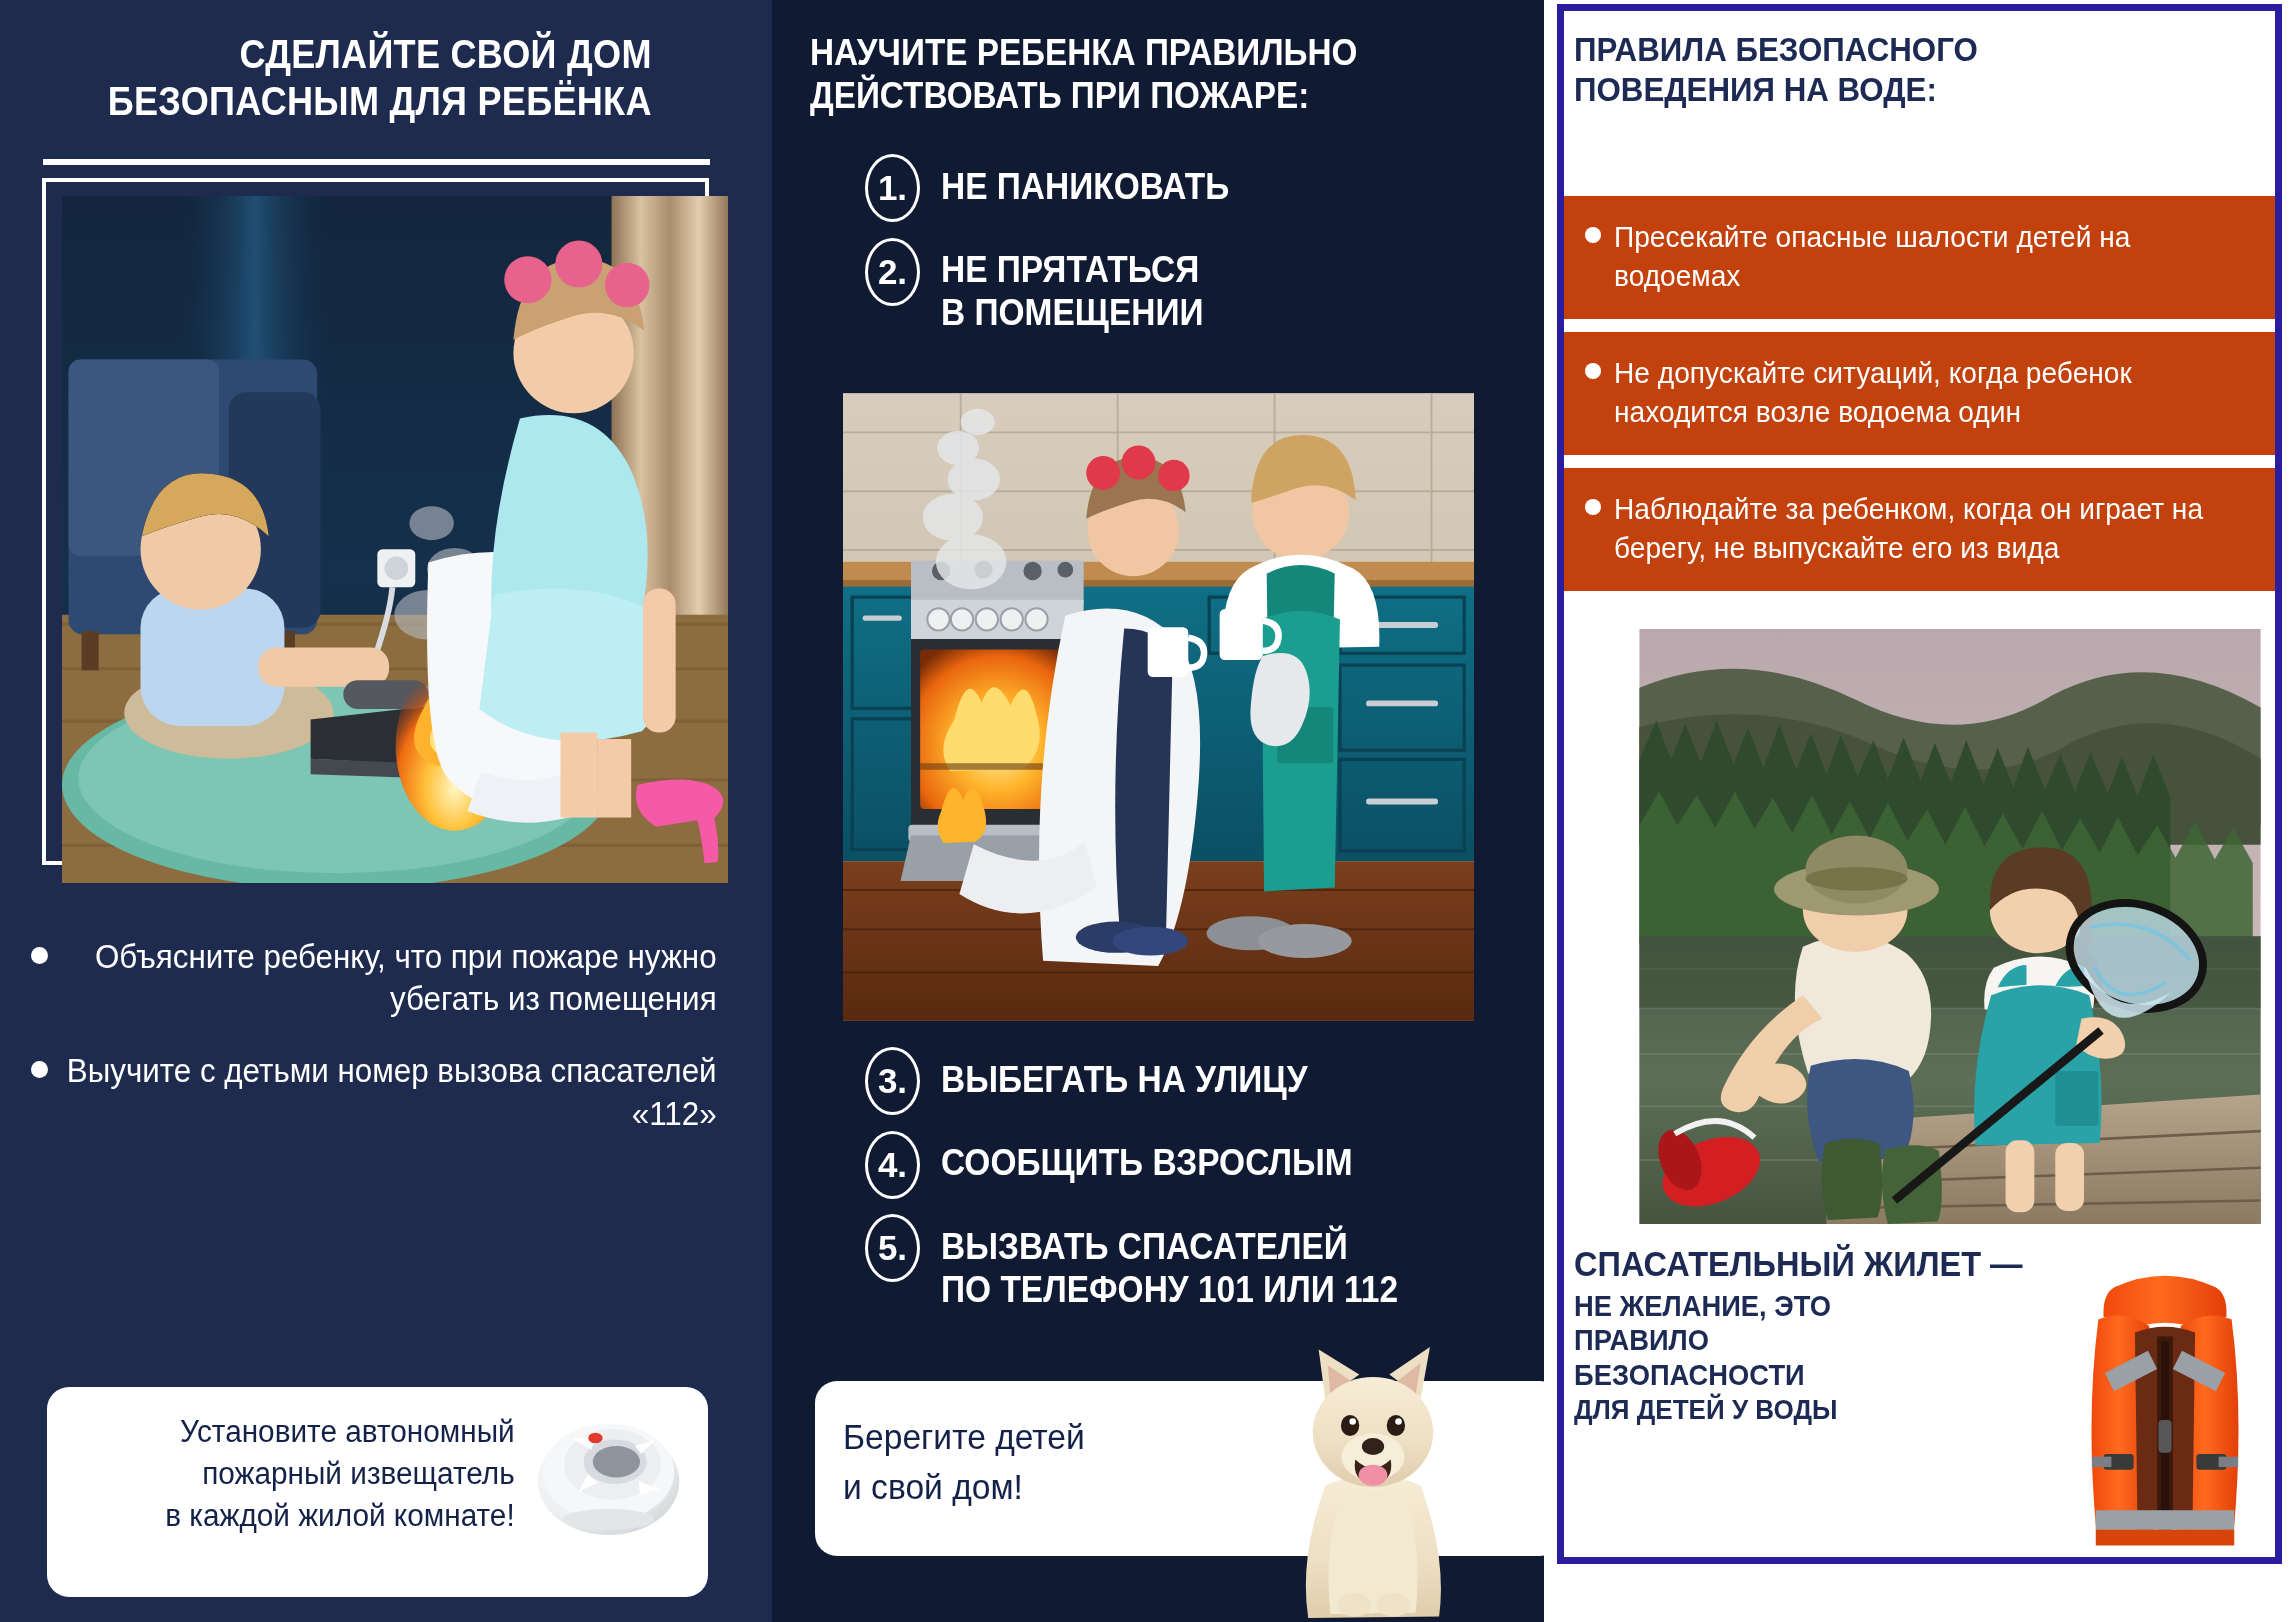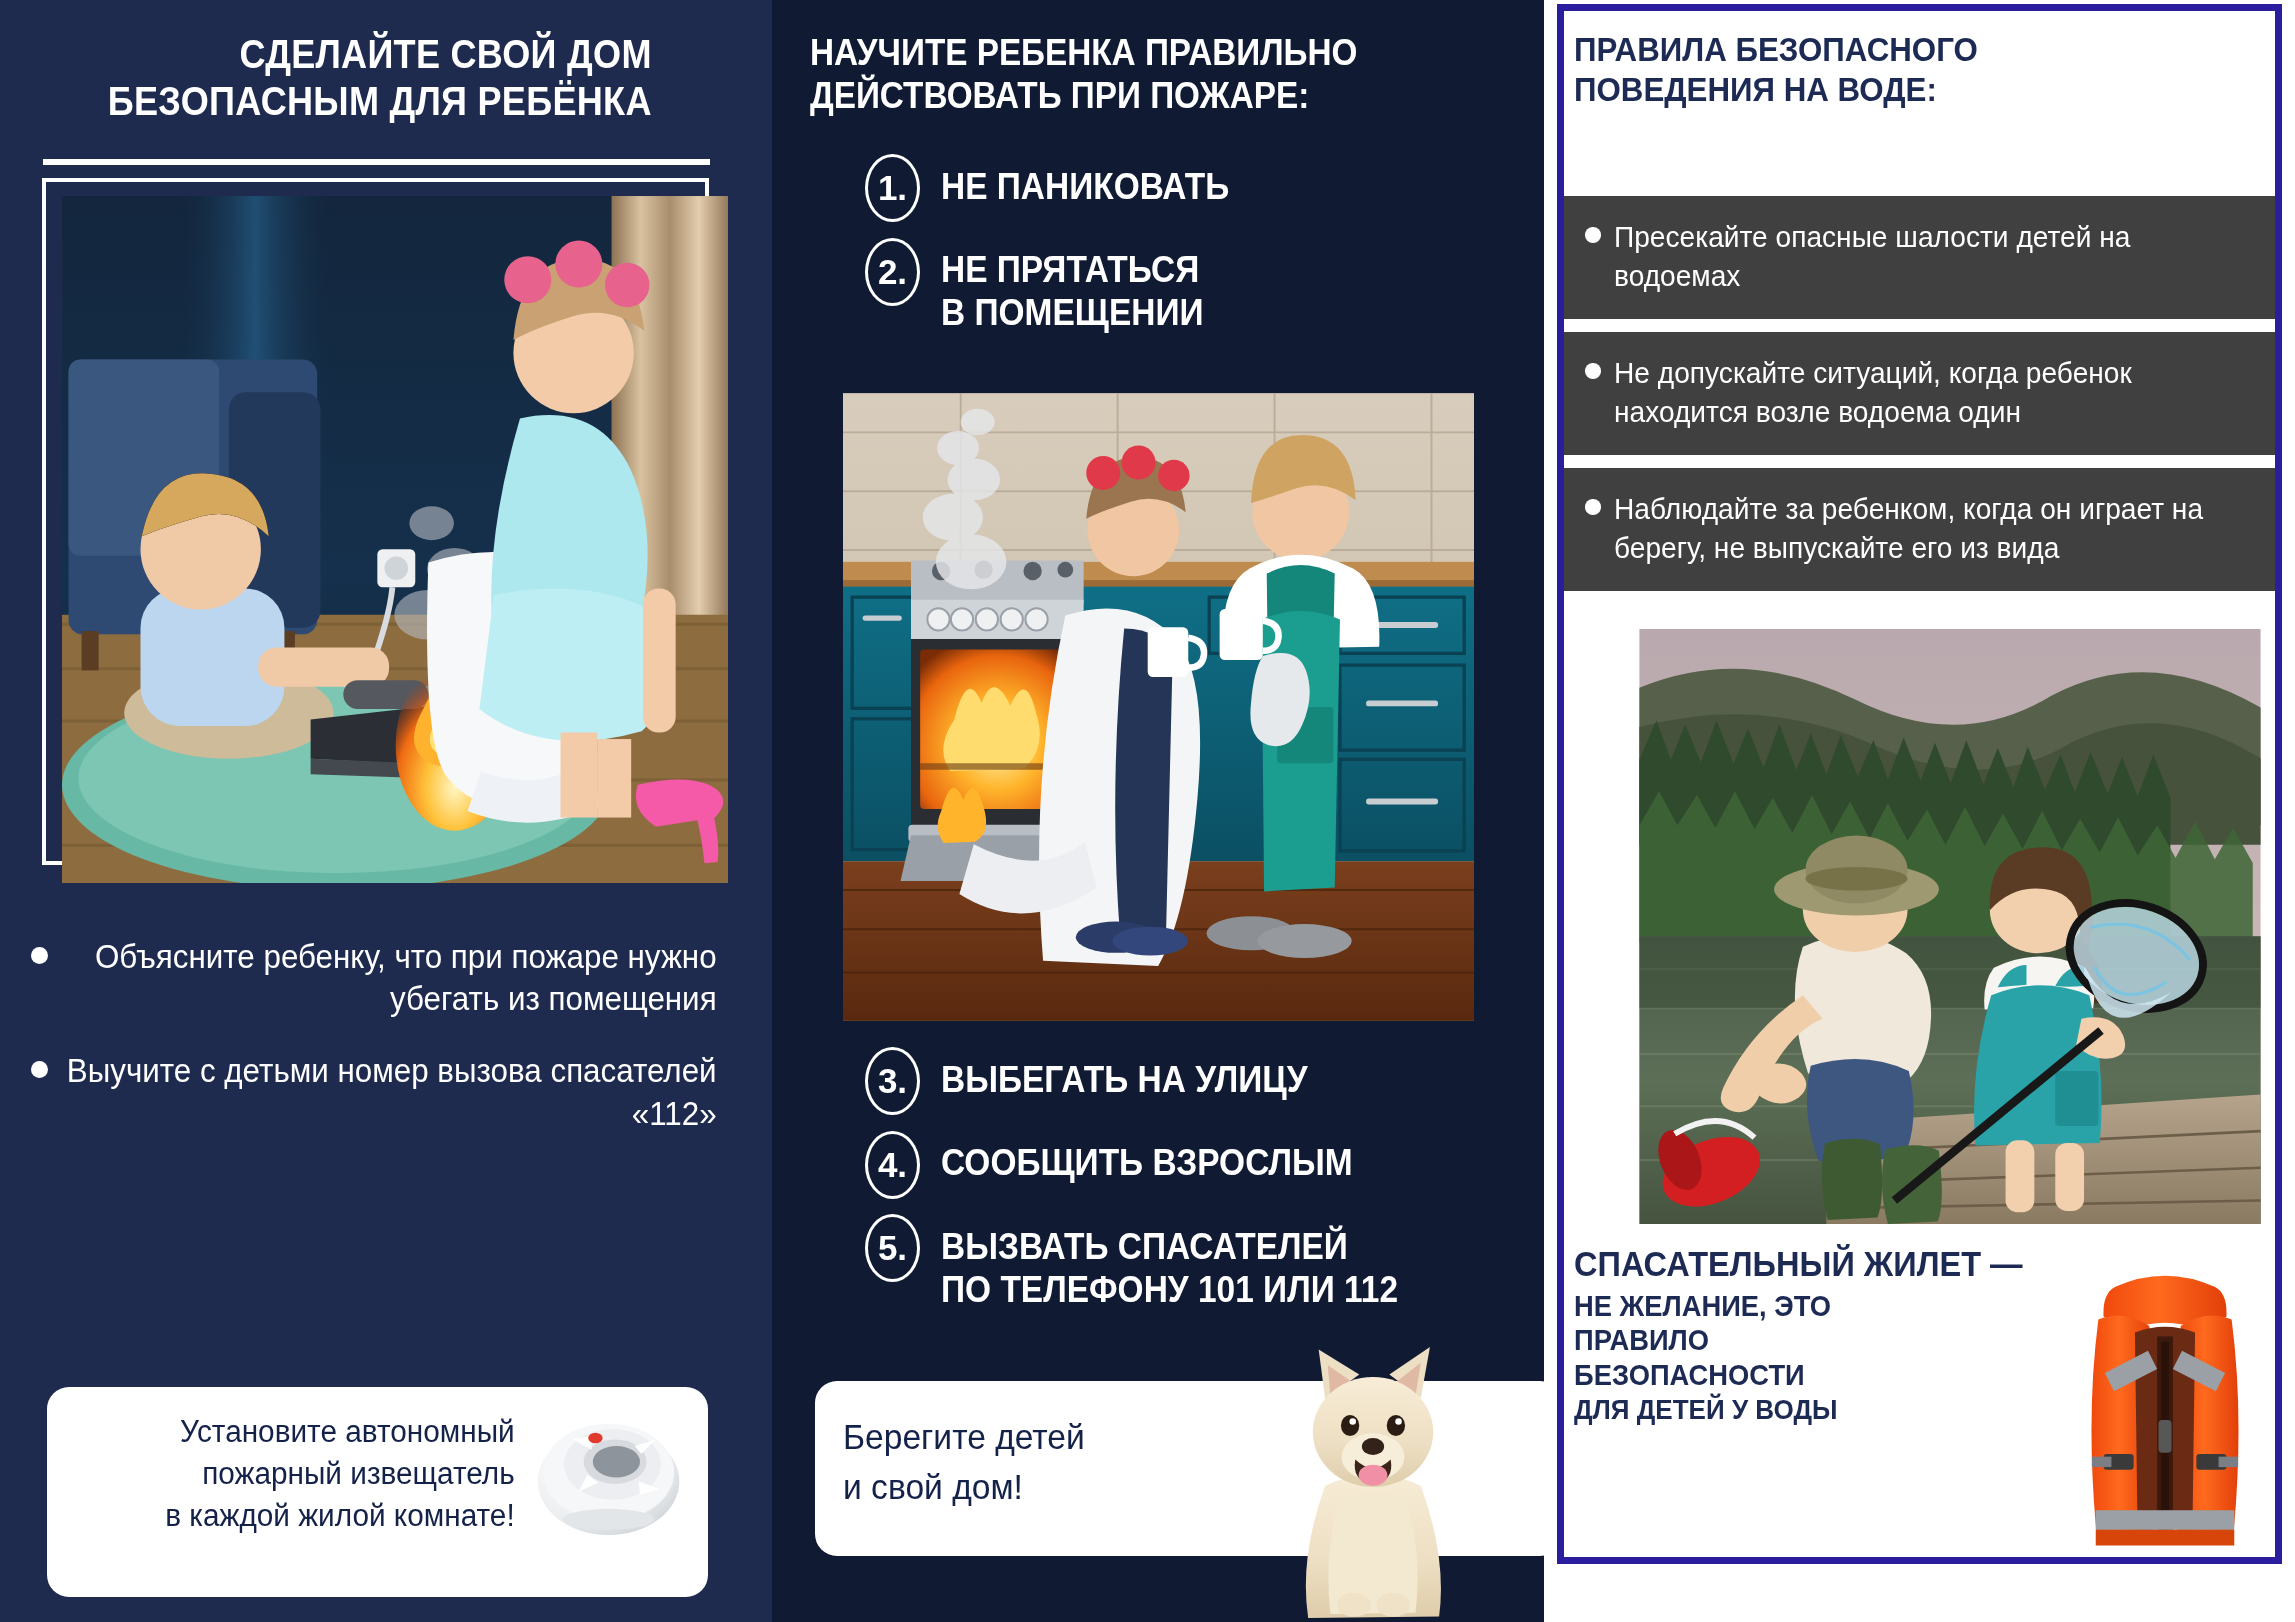--- a/index.html
+++ b/index.html
@@ -128,21 +128,21 @@
     background:#ffffff;
   }
   .r-head {
     position:absolute; left:30px; top:29px; width:694px;
     color:#1c2a54; font-size:34px; font-weight:bold;
     line-height:1.18; text-transform:uppercase;
     transform:scaleX(0.92); transform-origin:left top;
   }
   .r-bullets { position:absolute; left:20px; top:196px; width:711px; }
   .rb {
-    background:#404040; color:#ffffff;
+    background:#c2410c; color:#ffffff;
     padding:22px 30px 22px 17px;
     margin-bottom:13px;
     display:flex; align-items:flex-start;
   }
   .rb .dot {
     flex:0 0 auto; width:15.7px; height:15.7px; border-radius:50%;
     background:#ffffff; margin:9.2px 13px 0 3.9px;
   }
   .rb .rtxt {
     font-size:29px; line-height:1.36;

